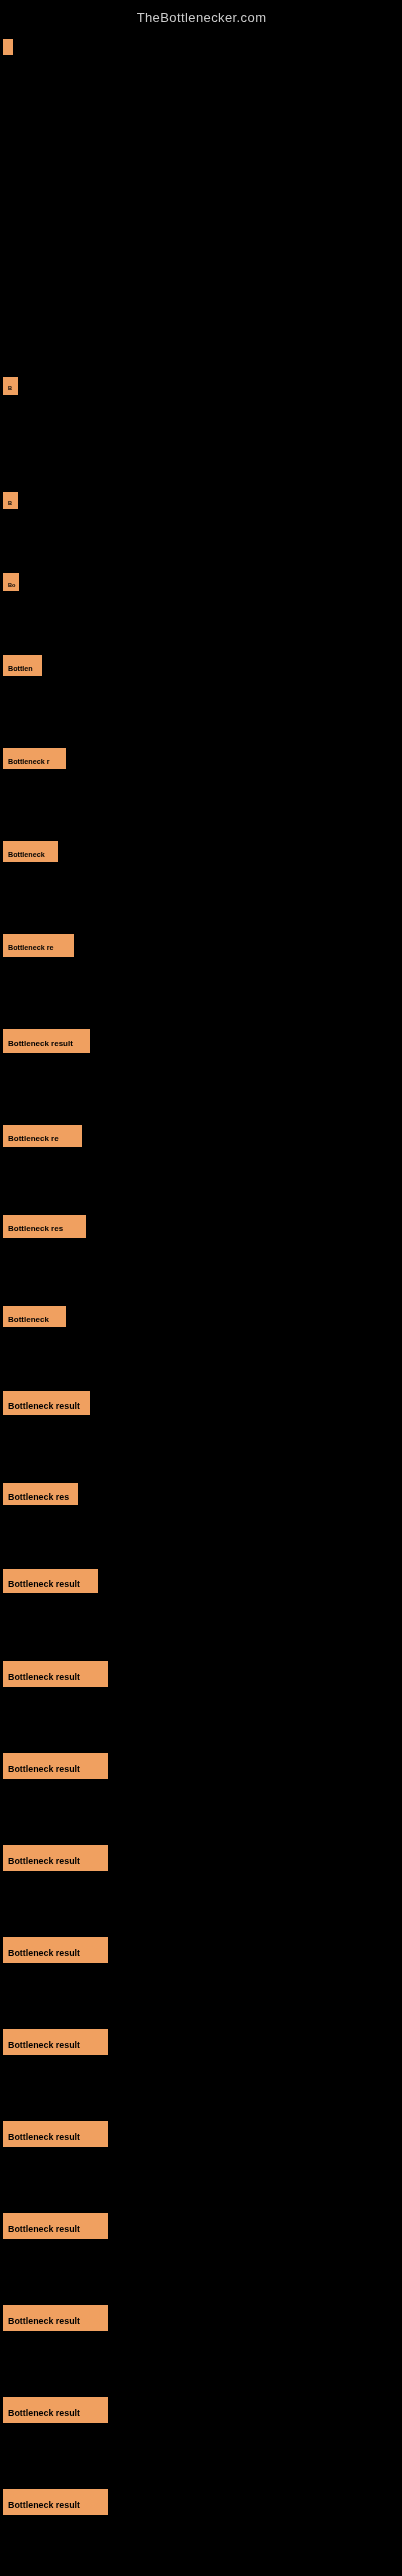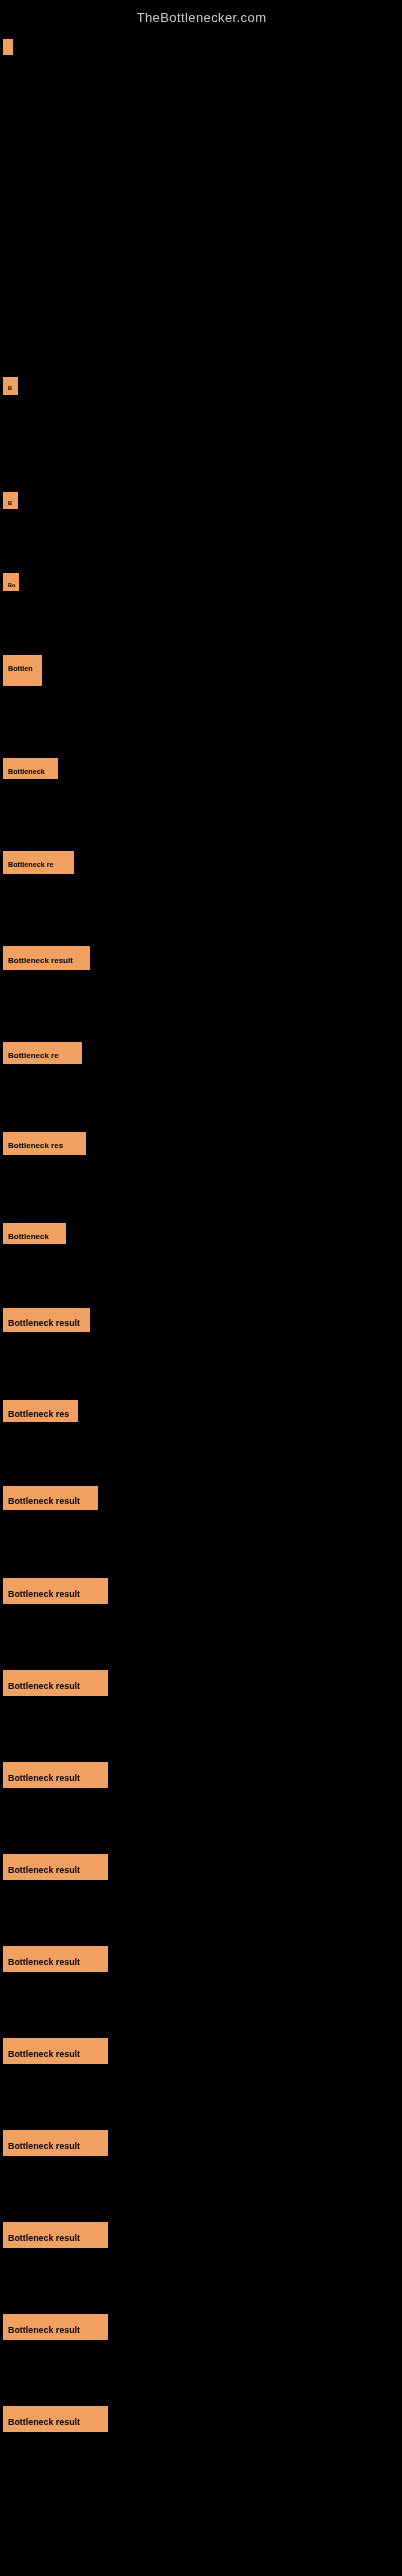--- a/index.html
+++ b/index.html
@@ -88,21 +88,24 @@
     <div class="bar-row bar-2" style="margin-bottom: 97px; padding-left: 1.6px;">
       <div class="bar-label" style="width: 14.5px; height: 17.7px; line-height: 17.7px; font-size: 5.6px;">B</div>
     </div>
     <div class="bar-row bar-3" style="margin-bottom: 64px; padding-left: 1.6px;">
       <div class="bar-label" style="width: 14.5px; height: 17.7px; line-height: 17.7px; font-size: 5.6px;">B</div>
     </div>
     <div class="bar-row bar-4" style="margin-bottom: 64px; padding-left: 1.6px;">
       <div class="bar-label" style="width: 16px; height: 17.7px; line-height: 17.7px; font-size: 5.6px;">Bo</div>
     </div>
     <div class="bar-row bar-5" style="margin-bottom: 72px; padding-left: 1.6px;">
-      <div class="bar-label" style="width: 39px; height: 31px; line-height: 21px; font-size: 7.2px;">Bottlen</div>
+      <div class="bar-label" style="width: 39px; height: 21px; line-height: 21px; font-size: 7.2px;">Bottlen</div>
+    </div>
+    <div class="bar-row bar-6" style="margin-bottom: 72px; padding-left: 1.6px;">
+      <div class="bar-label" style="width: 63px; height: 21px; line-height: 21px; font-size: 7.2px;">Bottleneck r</div>
     </div>
     <div class="bar-row bar-7" style="margin-bottom: 72px; padding-left: 1.6px;">
       <div class="bar-label" style="width: 55px; height: 21px; line-height: 21px; font-size: 7.2px;">Bottleneck</div>
     </div>
     <div class="bar-row bar-8" style="margin-bottom: 72px; padding-left: 1.6px;">
       <div class="bar-label" style="width: 71px; height: 22.5px; line-height: 22.5px; font-size: 7.2px;">Bottleneck re</div>
     </div>
     <div class="bar-row bar-9" style="margin-bottom: 72px; padding-left: 1.6px;">
       <div class="bar-label" style="width: 87px; height: 24px; line-height: 24px; font-size: 8px;">Bottleneck result</div>
     </div>

